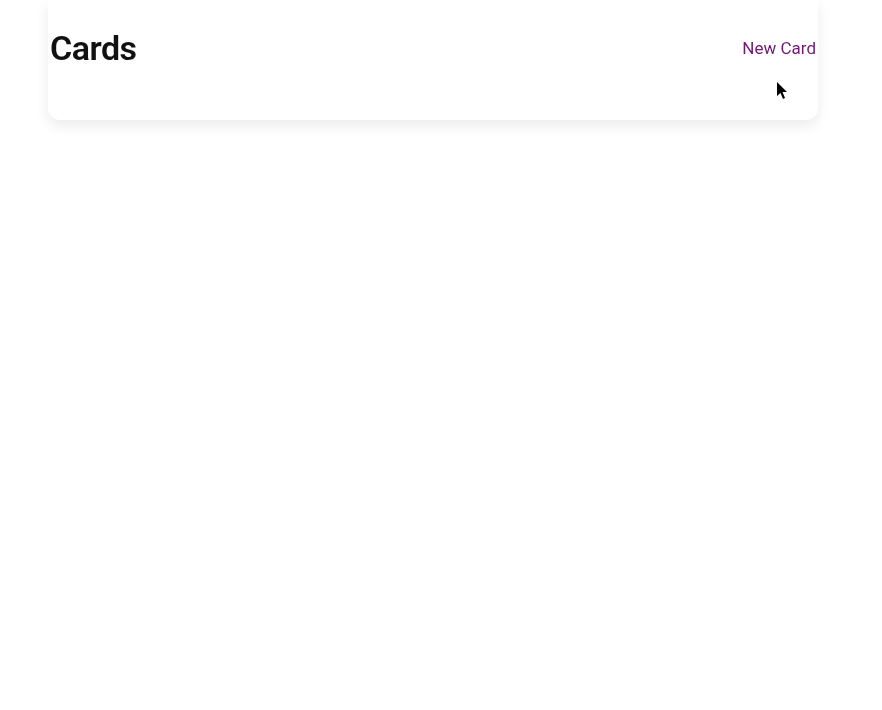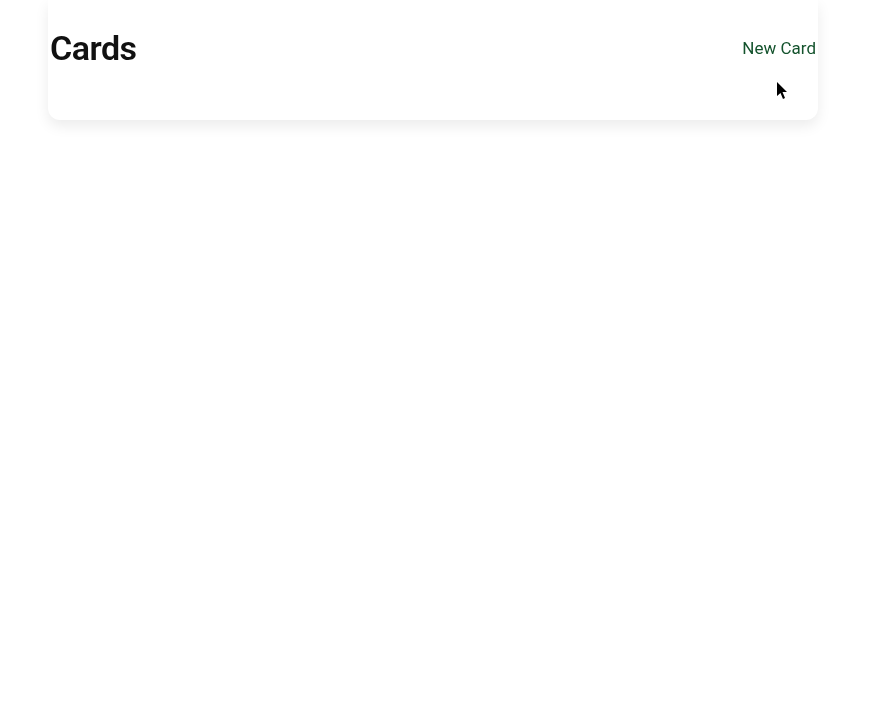--- a/index.html
+++ b/index.html
@@ -39,21 +39,21 @@
     .page-title {
       font-size: 34px;
       font-weight: 600;
       color: #111111;
       letter-spacing: -0.5px;
     }
     
     .new-card-link {
       font-size: 17px;
       font-weight: 400;
-      color: #14532d;
+      color: #701a75;
       cursor: pointer;
       text-decoration: none;
     }
     
     .cursor {
       position: absolute;
       top: 82px;
       left: 776px;
       width: 14px;
       height: 18px;

